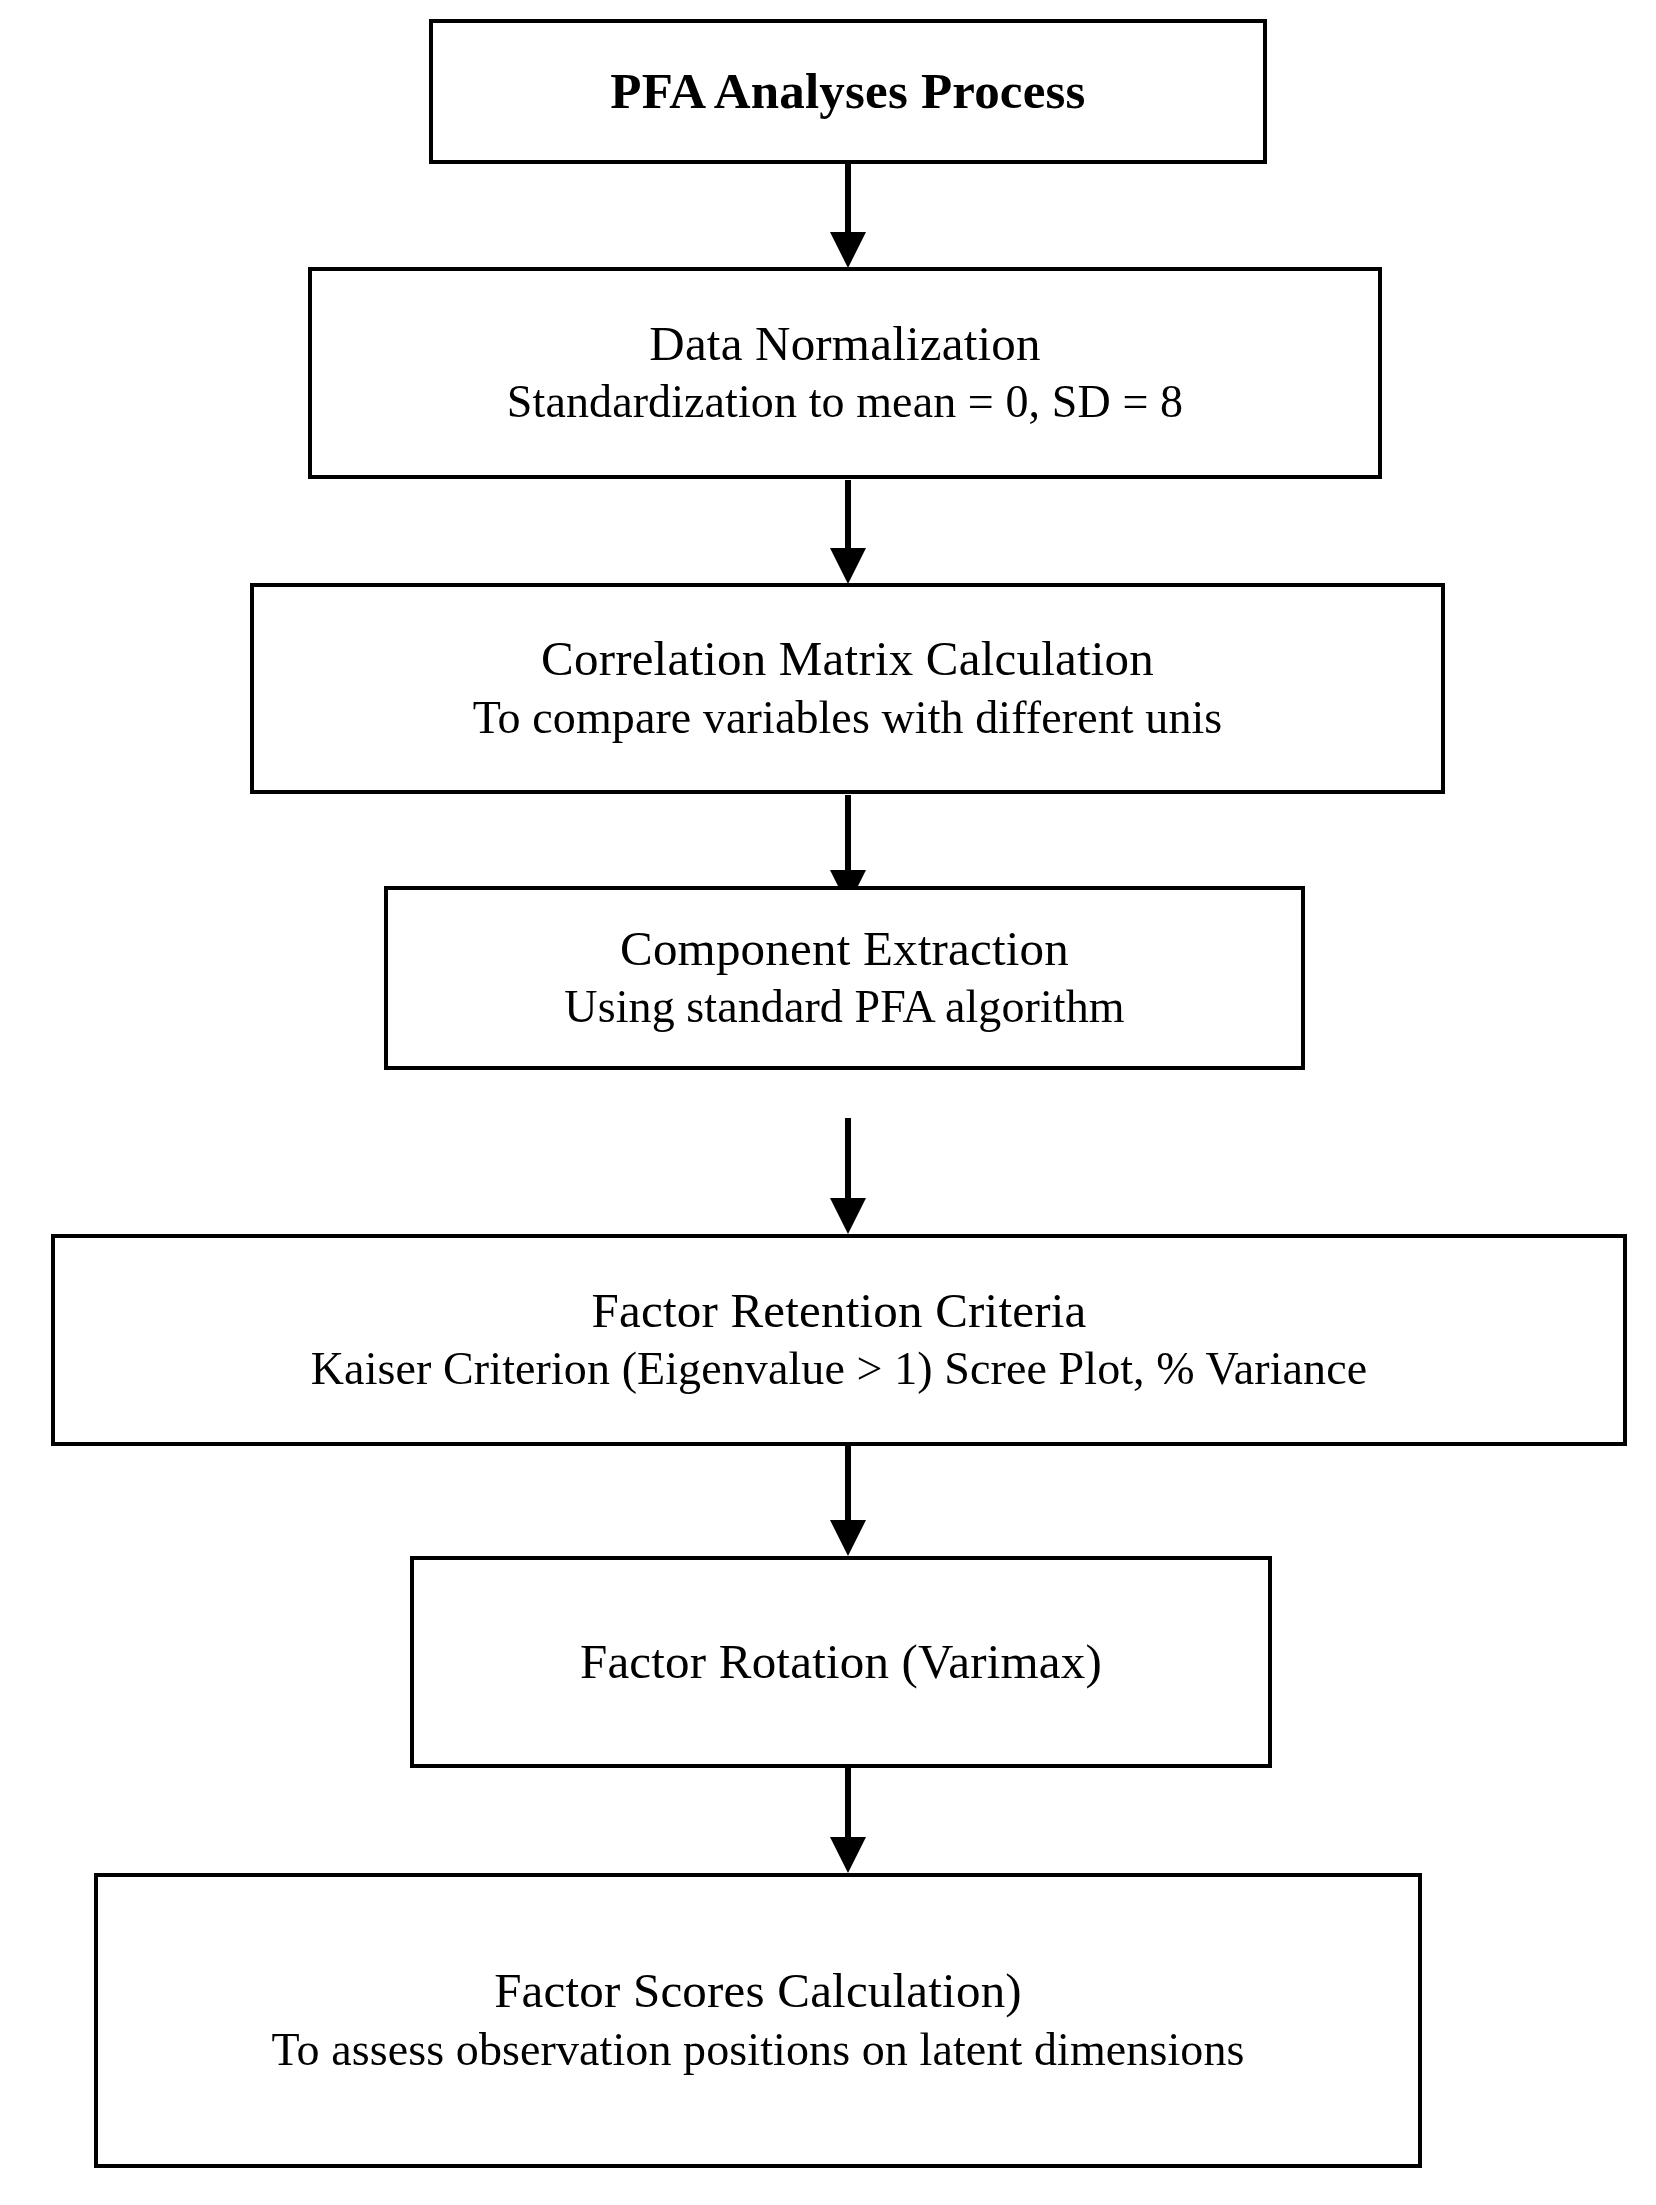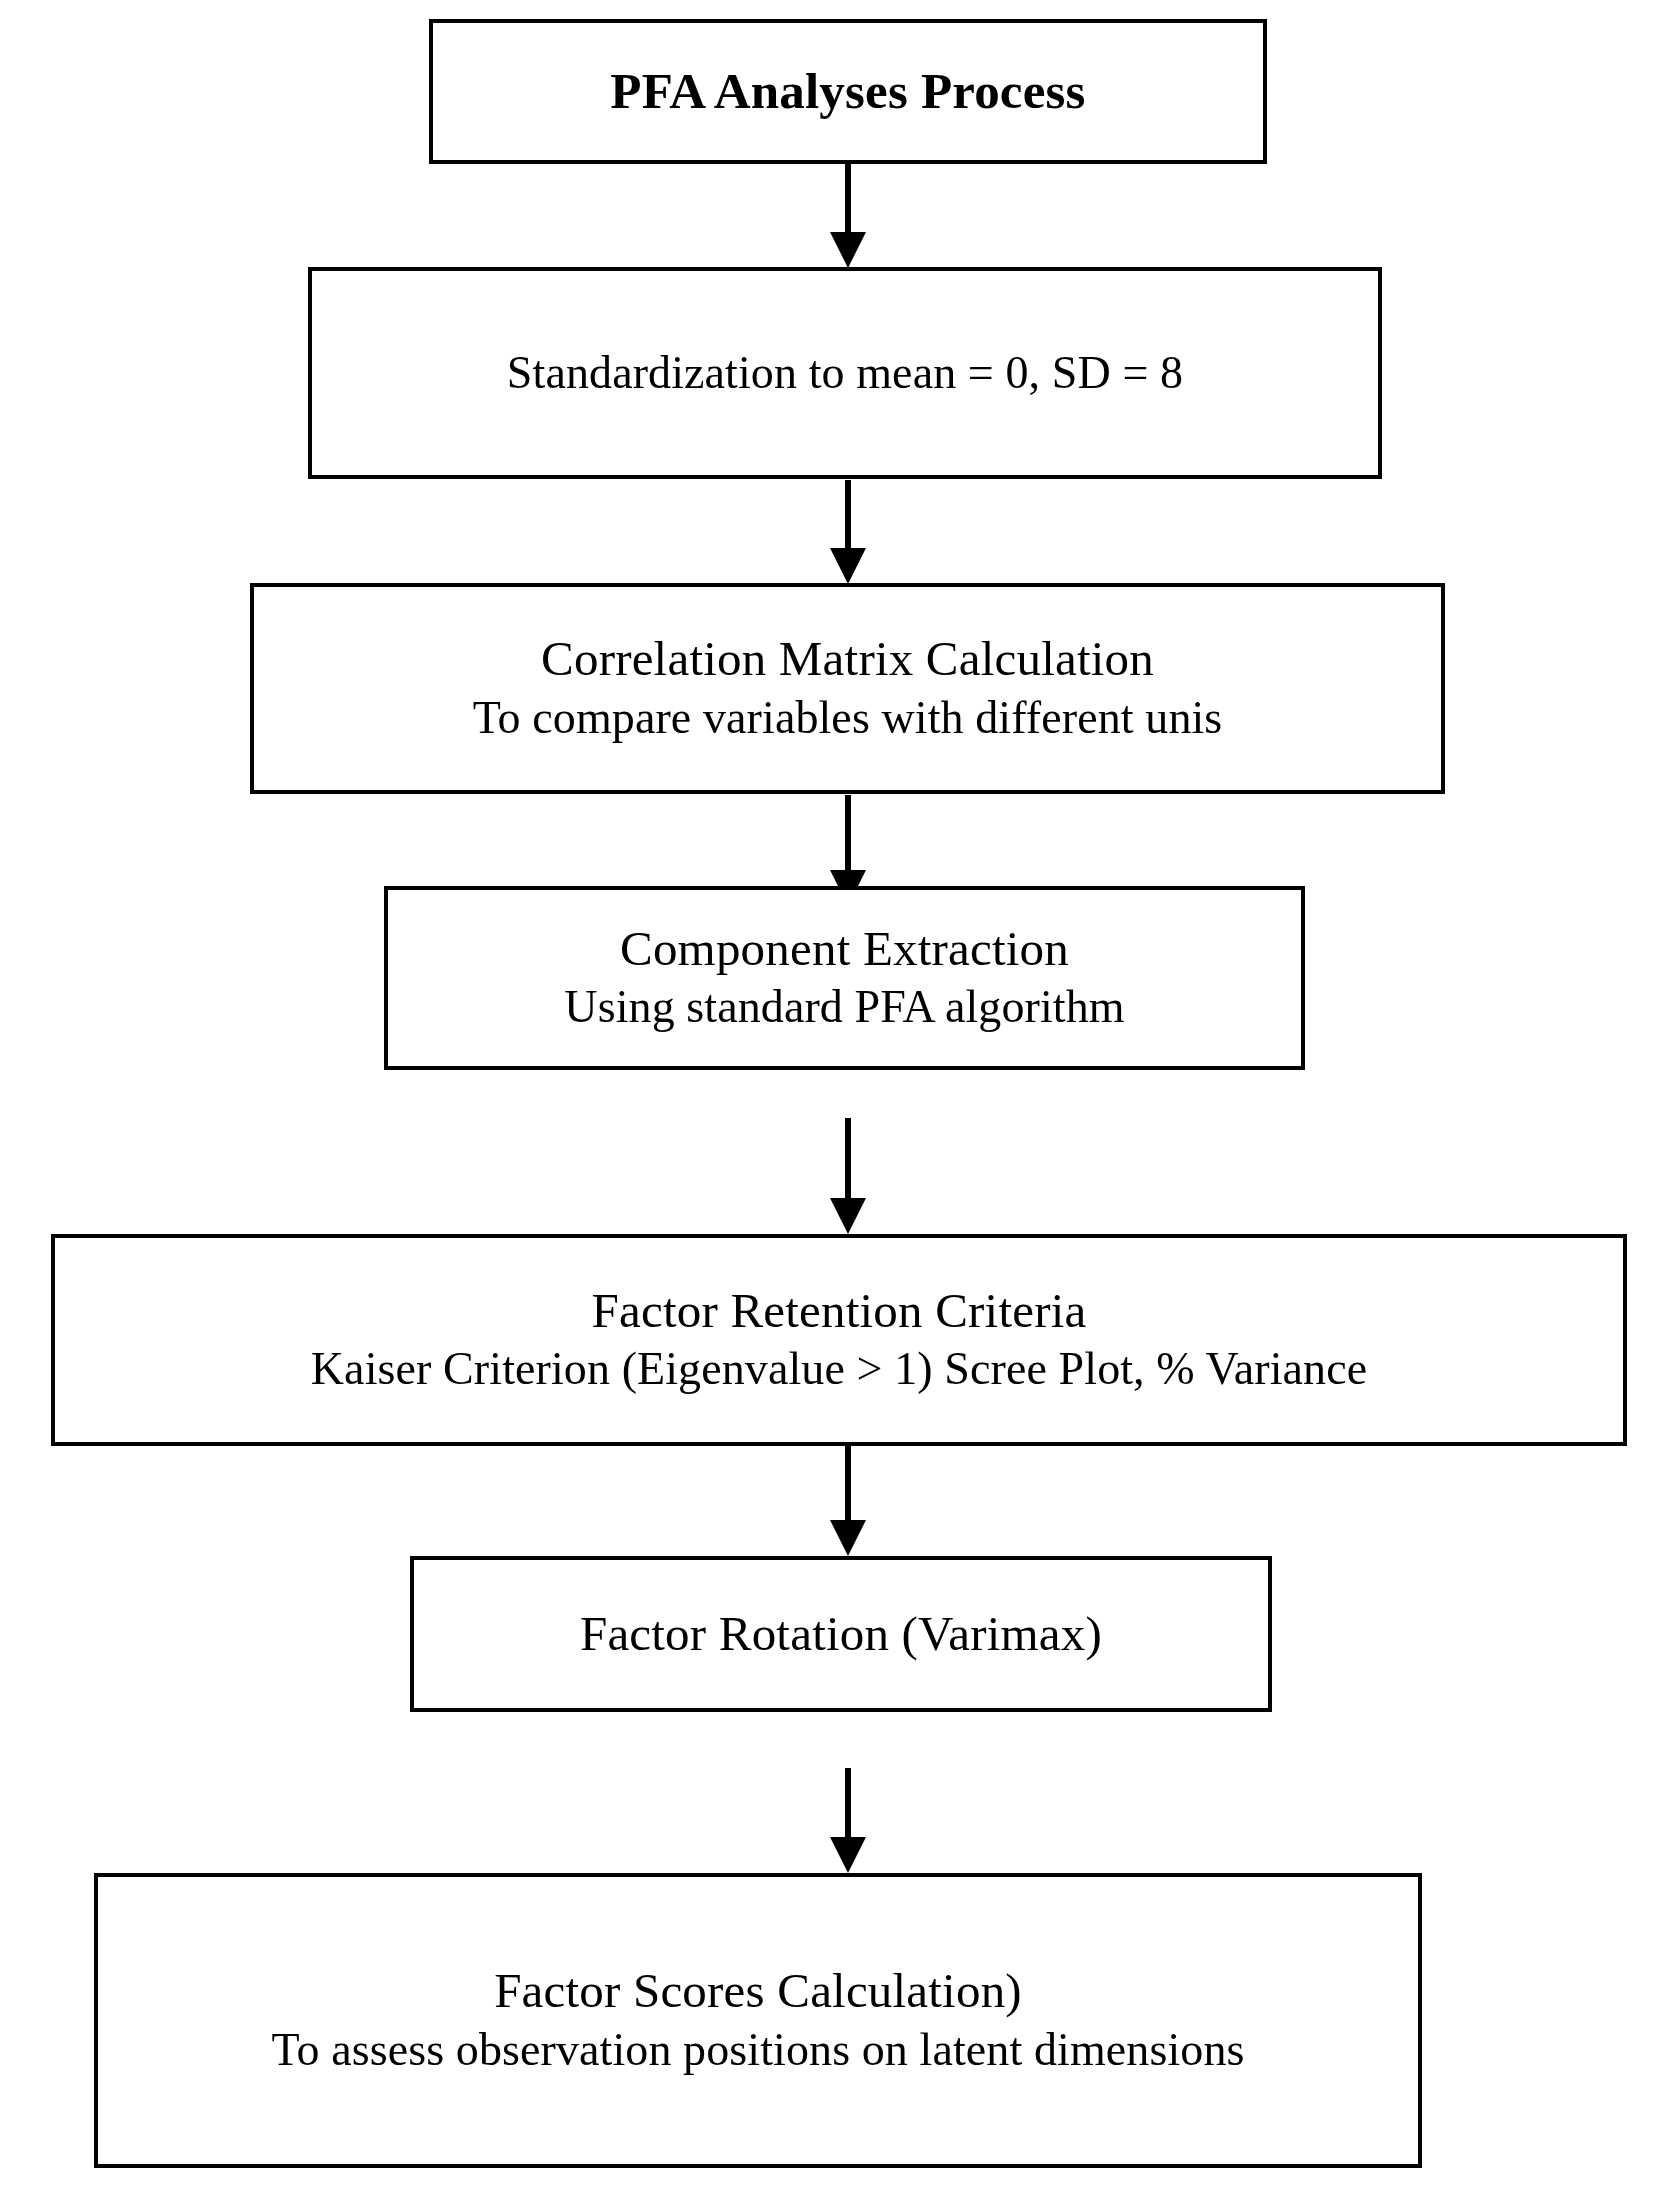--- a/index.html
+++ b/index.html
@@ -84,20 +84,21 @@
   <div class="node is-start" style="left:416px; top:18.6px; width:838px; height:145px;">
     <div class="title">PFA Analyses Process</div>
   </div>
 
   <div class="connector" style="left:835px; top:163px;">
     <div class="shaft" style="height:69px;"></div>
     <div class="head" style="top:69px;"></div>
   </div>
 
   <div class="node" style="left:295px; top:267px; width:1074px; height:212px;">
+    <div class="title">Data Normalization</div>
     <div class="subtitle">Standardization to mean = 0, SD = 8</div>
   </div>
 
   <div class="connector" style="left:835px; top:480px;">
     <div class="shaft" style="height:68px;"></div>
     <div class="head" style="top:68px;"></div>
   </div>
 
   <div class="node" style="left:237px; top:583px; width:1195px; height:211px;">
     <div class="title">Correlation Matrix Calculation</div>
@@ -122,21 +123,21 @@
   <div class="node" style="left:38px; top:1234px; width:1576px; height:212px;">
     <div class="title">Factor Retention Criteria</div>
     <div class="subtitle">Kaiser Criterion (Eigenvalue &gt; 1) Scree Plot, % Variance</div>
   </div>
 
   <div class="connector" style="left:835px; top:1445px;">
     <div class="shaft" style="height:75px;"></div>
     <div class="head" style="top:75px;"></div>
   </div>
 
-  <div class="node" style="left:397px; top:1556px; width:862px; height:156px;">
+  <div class="node" style="left:397px; top:1556px; width:862px; height:212px;">
     <div class="title">Factor Rotation (Varimax)</div>
   </div>
 
   <div class="connector" style="left:835px; top:1768px;">
     <div class="shaft" style="height:69px;"></div>
     <div class="head" style="top:69px;"></div>
   </div>
 
   <div class="node wrap" style="left:81px; top:1873px; width:1328px; height:295px;">
     <div class="title">Factor Scores Calculation)</div>

